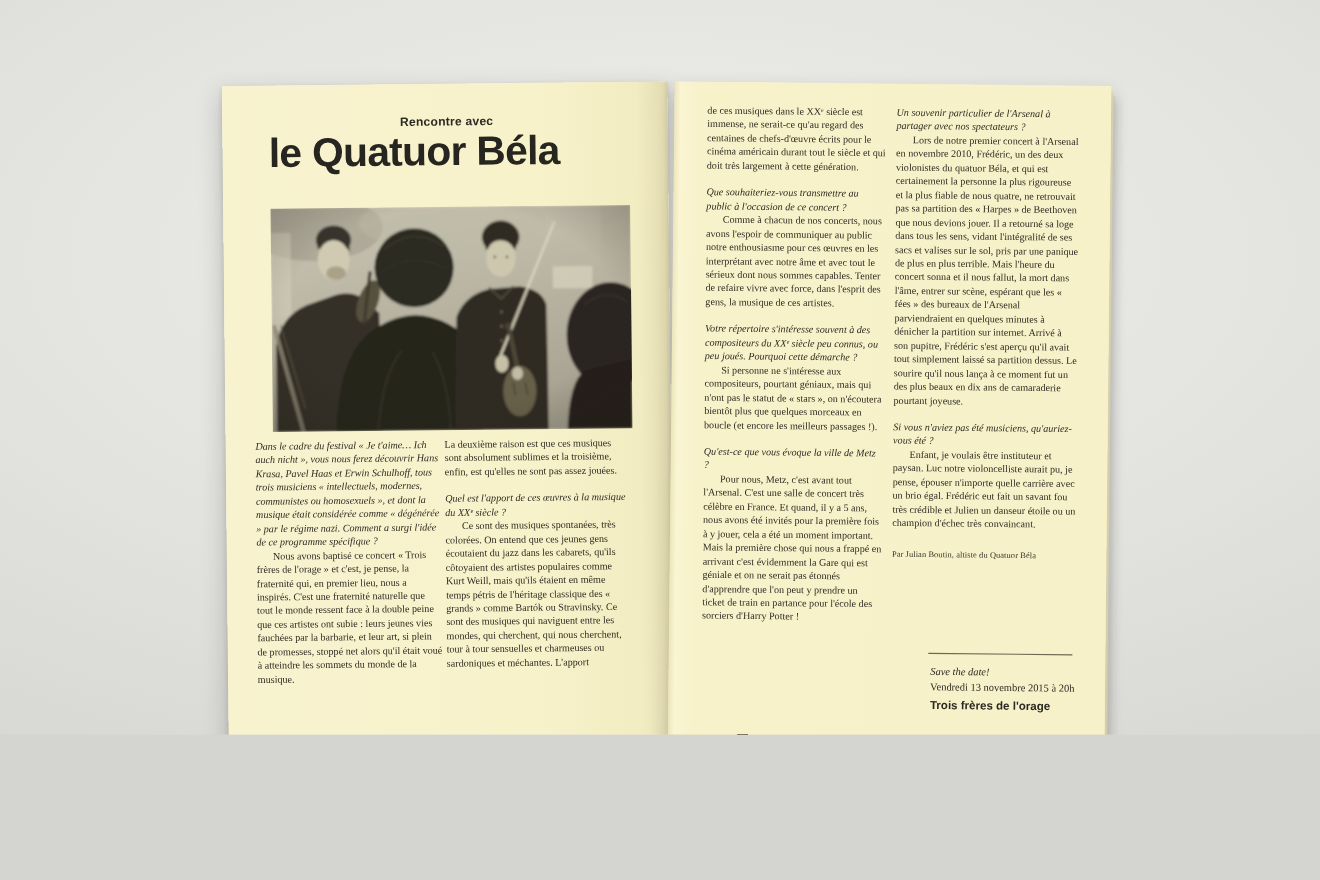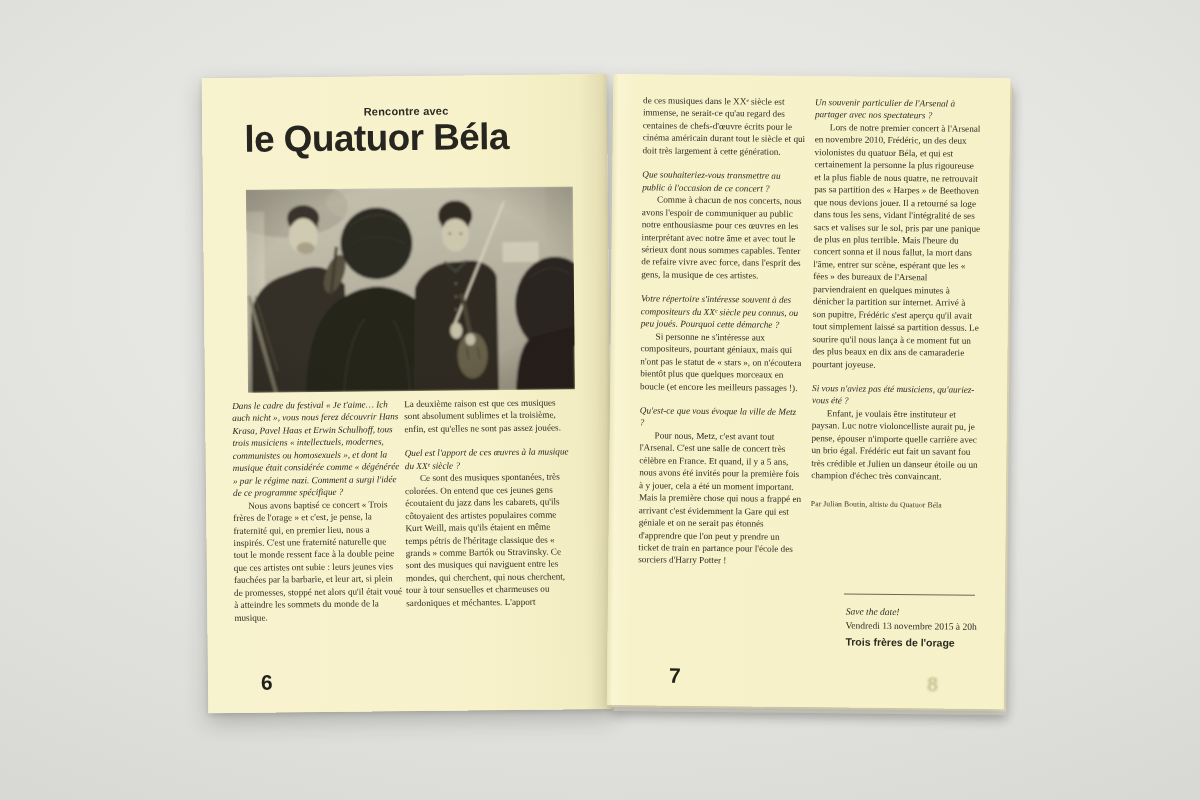--- a/index.html
+++ b/index.html
@@ -1,17 +1,17 @@
 <!DOCTYPE html>
 <html lang="fr"><head>
 <meta charset="utf-8">
 <style>
   html,body{margin:0;padding:0;background:#d4d5d1;}
   .scene{
-    position:relative;width:1200px;height:800px;overflow:hidden;
+    position:relative;width:1200px;height:668px;overflow:hidden;
     background:radial-gradient(120% 105% at 50% 35%, #eeeeeb 0%, #e2e3df 45%, #cfd0cb 100%);
     font-family:"Liberation Serif", serif;
   }
   
   .page{position:absolute;}
   .page-left{
     left:205px;top:74px;width:405px;height:635px;
     background:linear-gradient(90deg,#f8f3cf 0%,#f7f2ca 70%,#f2ecc2 93%,#e4ddb3 99%,#d7d0a9 100%);
     box-shadow:0 9px 22px rgba(40,40,32,.25), 0 2px 5px rgba(40,40,32,.15);
     transform:rotate(-0.6deg);transform-origin:100% 50%;

